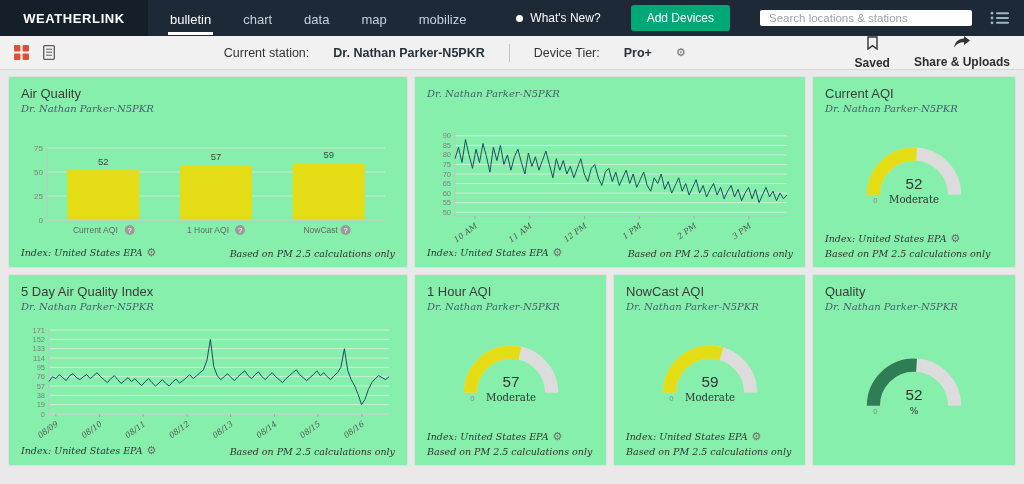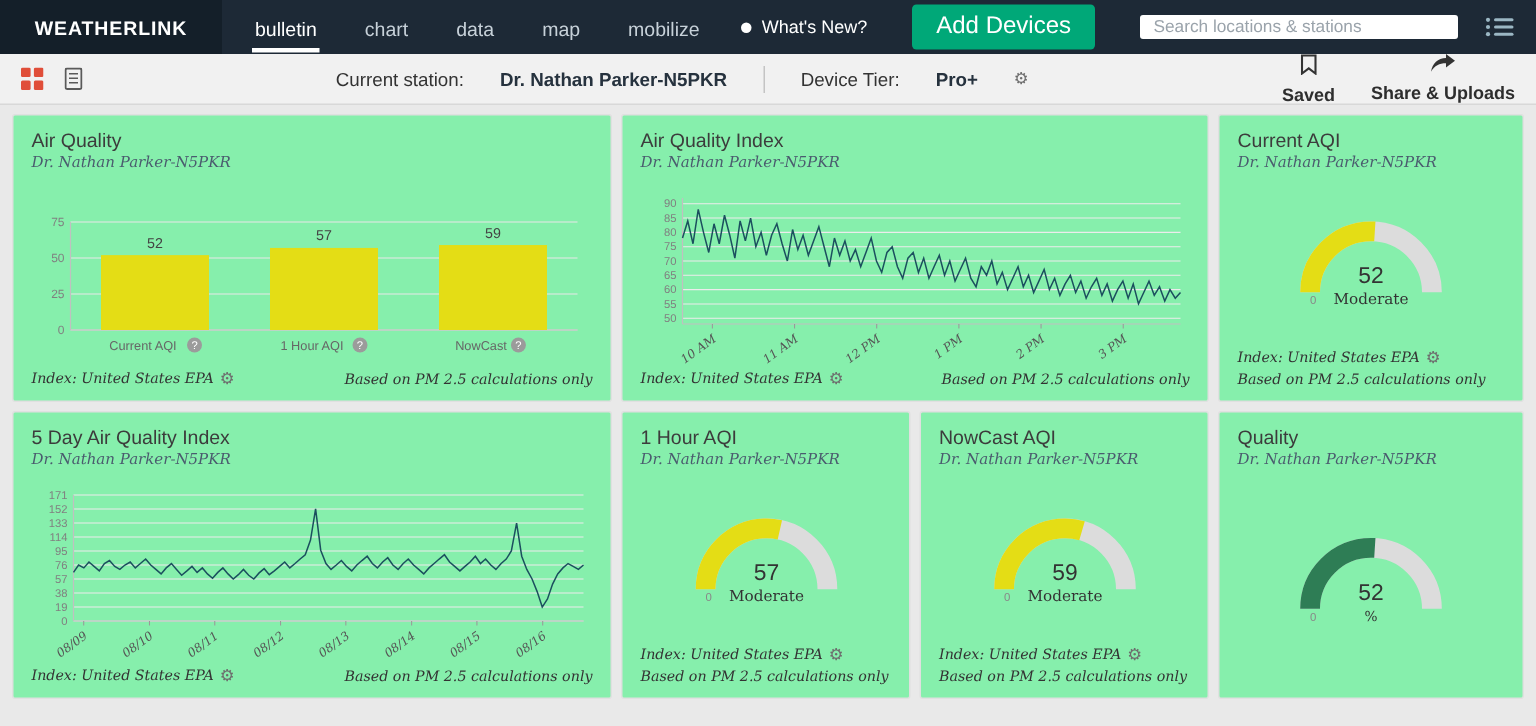--- a/index.html
+++ b/index.html
@@ -9,21 +9,21 @@
   
   .navbar { height:36px; background:#1d2936; display:flex; align-items:stretch; }
   .brand { width:148px; background:#141f29; color:#fff; font-weight:bold; font-size:13px;
            letter-spacing:.6px; display:flex; align-items:center; justify-content:center;text-align:center; }
   .nav-links { display:flex; align-items:center; gap:28px; margin-left:20px; }
   .nav-link { color:#c7d1d9; font-size:13px; cursor:pointer; padding:10px 2px 5px; border-bottom:3px solid transparent; }
   .nav-link.active { color:#fff; border-bottom-color:#fff; }
   .nav-right { margin-left:auto; display:flex; align-items:center; }
   .whats-new { color:#fff; font-size:12px; display:flex; align-items:center; gap:7px; cursor:pointer; }
   .dot { width:7px; height:7px; border-radius:50%; background:#fff; }
-  .add-btn { background:#00a878; color:#fff; border:none; border-radius:3px; font-size:16px;
+  .add-btn { background:#00a878; color:#fff; border:none; border-radius:3px; font-size:12px;
              padding:6px 16px; margin-left:30px; cursor:pointer; }
   .search { margin-left:30px; width:212px; height:16px; border:none; border-radius:2px;
             padding:0 9px; font-size:11.5px; color:#333; background:#fff; outline:none; }
   .search::placeholder { color:#9aa3ab; }
   .menu-icon { margin:0 14px 0 18px; display:flex; align-items:center; cursor:pointer; }
 
   
   .toolbar { height:34px; background:#f1f1f1; border-bottom:1px solid #d8d8d8;
              display:flex; align-items:center; padding:0 14px; }
   .view-toggles { display:flex; align-items:center; gap:14px; }
@@ -179,21 +179,20 @@
       <div class="footer-row">
         <span class="ft">
             <span>Index: United States EPA</span>
           <span class="gear">⚙</span>
           </span>
         <span>Based on PM 2.5 calculations only</span>
       </div>
     </div>
 
     <div class="card w-md">
-      <div class="card-title">Air Quality Index</div>
       <div class="card-sub">Dr. Nathan Parker-N5PKR</div>
       <div class="chart-wrap">
         <svg class="chart" viewBox="0 0 366 120" height="120">
             <line x1="28" x2="360" y1="86.18181818181819" y2="86.18181818181819" stroke="#ececec" stroke-width="0.7"></line>
             <text x="24" y="88.68181818181819" text-anchor="end" font-size="7.5" fill="#808080">50</text>
             <line x1="28" x2="360" y1="76.63636363636364" y2="76.63636363636364" stroke="#ececec" stroke-width="0.7"></line>
             <text x="24" y="79.13636363636364" text-anchor="end" font-size="7.5" fill="#808080">55</text>
             <line x1="28" x2="360" y1="67.0909090909091" y2="67.0909090909091" stroke="#ececec" stroke-width="0.7"></line>
             <text x="24" y="69.5909090909091" text-anchor="end" font-size="7.5" fill="#808080">60</text>
             <line x1="28" x2="360" y1="57.54545454545455" y2="57.54545454545455" stroke="#ececec" stroke-width="0.7"></line>

